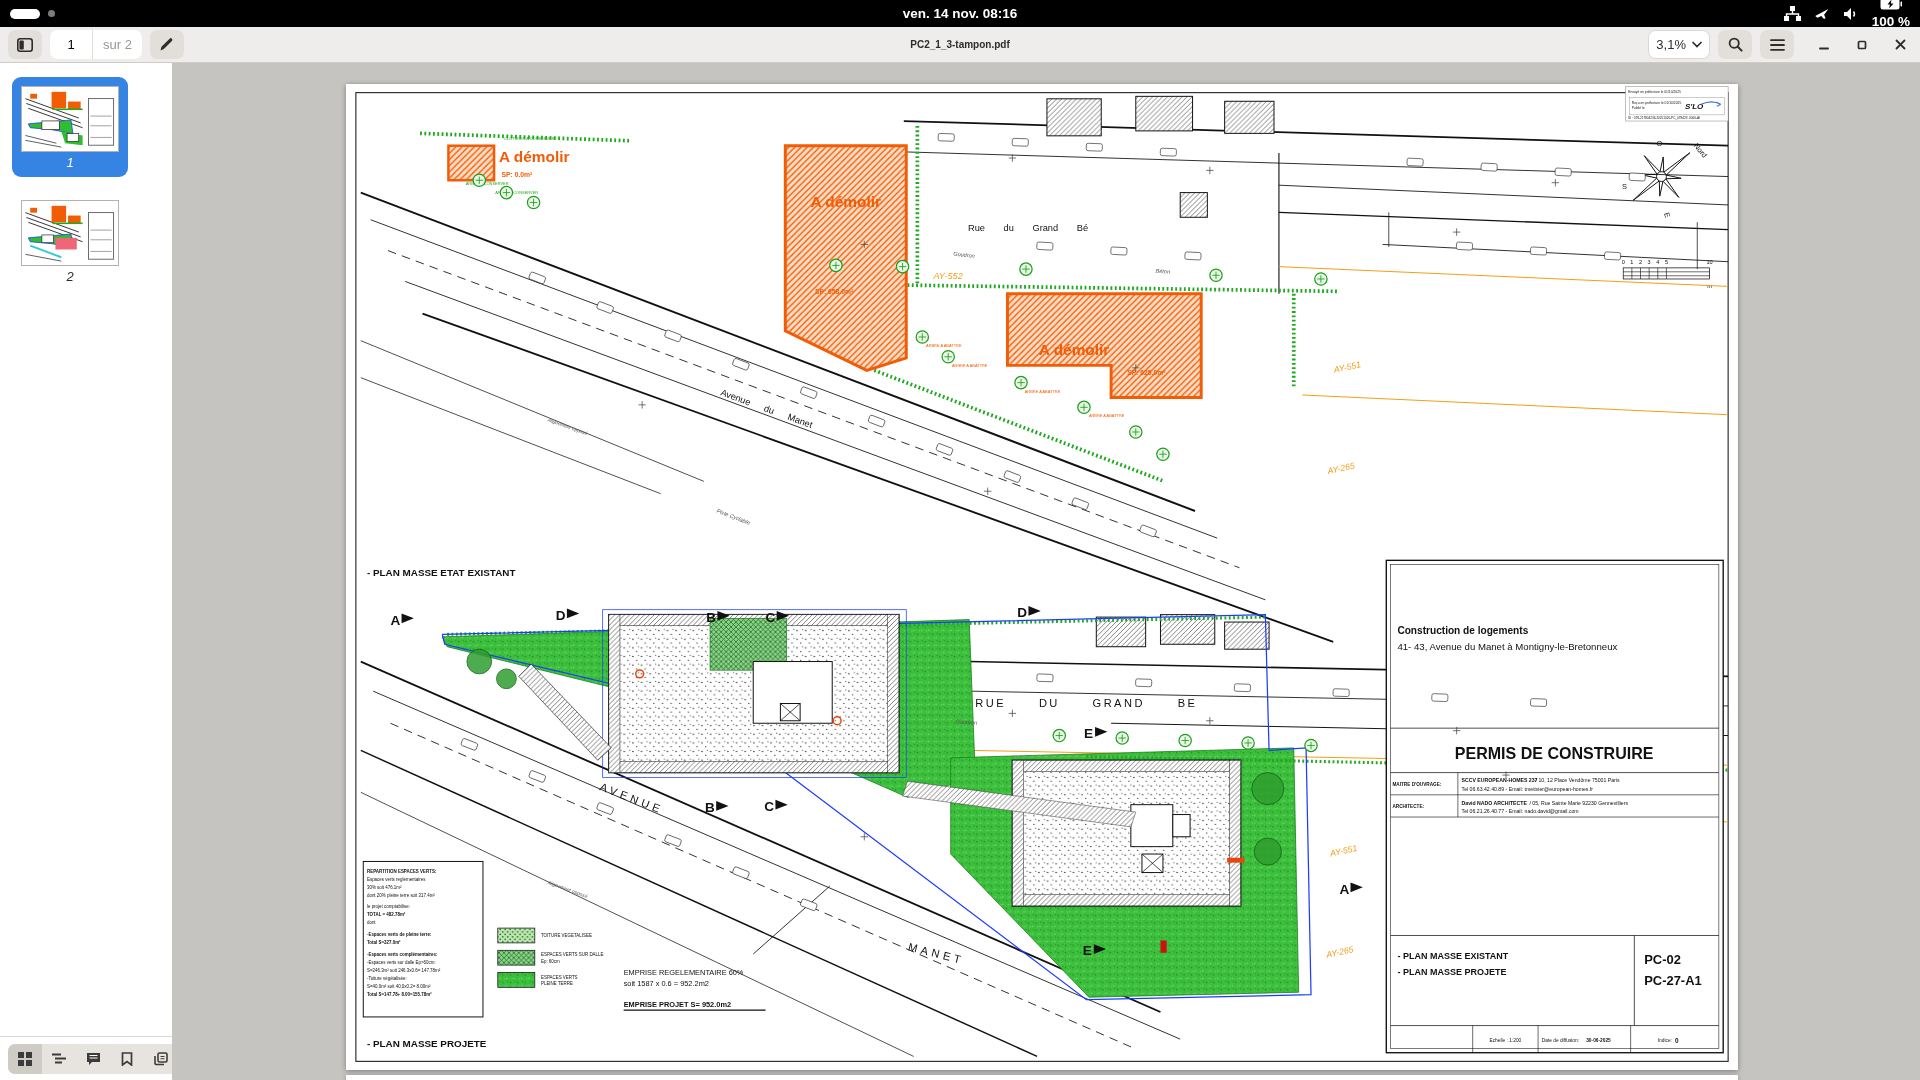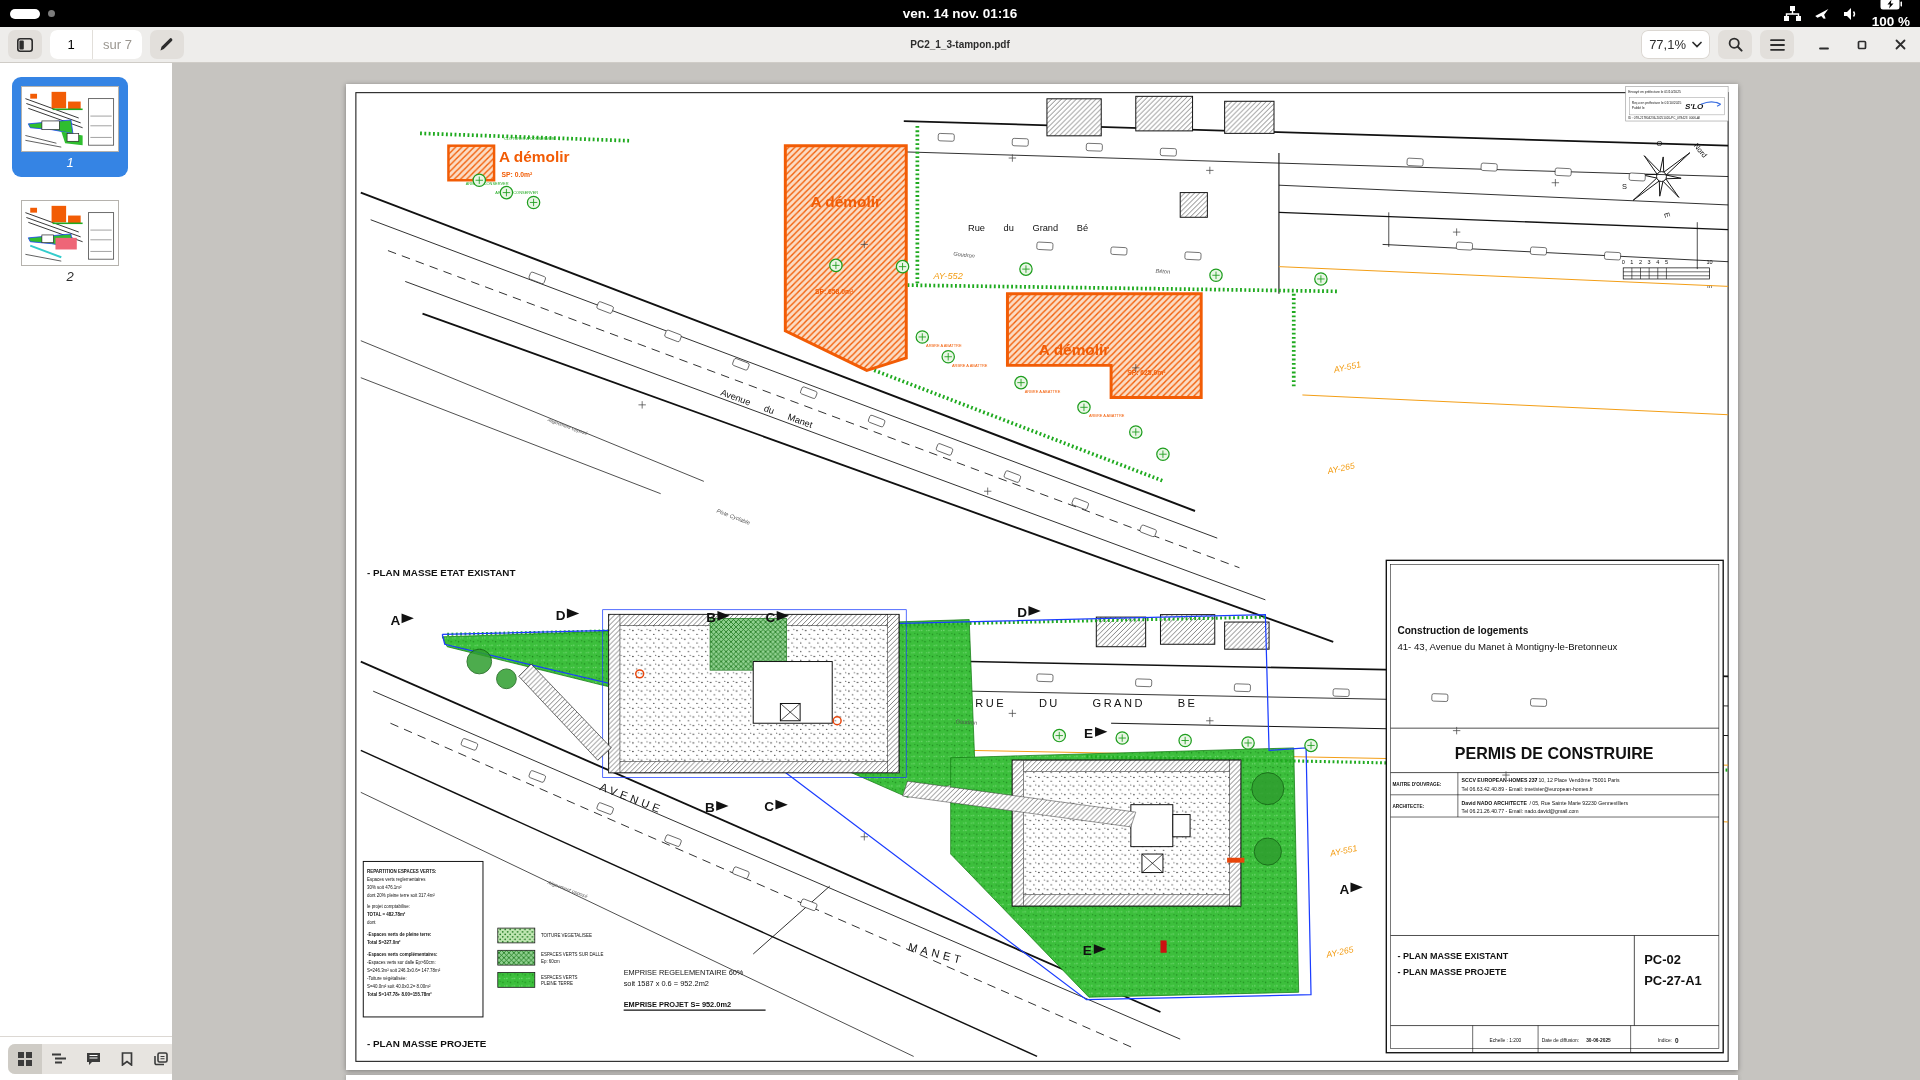--- a/index.html
+++ b/index.html
@@ -59,21 +59,21 @@
   .gry { fill:#555; }
 </style>
 </head>
 <body>
 
 <div class="topbar">
   <div class="ws">
     <span class="ws-pill"></span>
     <span class="ws-dot"></span>
   </div>
-  <div class="clock">ven. 14 nov.  01:16</div>
+  <div class="clock">ven. 14 nov.  08:16</div>
   <div class="tray">
     <svg width="17" height="15" viewBox="0 0 17 15">
       <rect x="6" y="0" width="5" height="5" fill="#fff"></rect>
         <rect x="0" y="10" width="5" height="5" fill="#fff"></rect>
         <rect x="12" y="10" width="5" height="5" fill="#fff"></rect>
       <path d="M8.5 5v3M2.5 10V8h12v2M8.5 8v0" stroke="#fff" stroke-width="1.4" fill="none"></path>
     </svg>
     <svg width="16" height="15" viewBox="0 0 16 15">
       <path d="M1 9 L15 4 L10 9 L11 13 L9 13 L7 10 L3 11 Z" fill="#fff" transform="rotate(-8 8 8)"></path>
     </svg>
@@ -96,31 +96,31 @@
   <div class="hb-title">PC2_1_3-tampon.pdf</div>
   <div class="hb-left">
     <button class="btn">
       <svg width="16" height="14" viewBox="0 0 16 14">
         <rect x="0.8" y="0.8" width="14.4" height="12.4" rx="2.4" fill="none" stroke="#2d2d2d" stroke-width="1.6"></rect>
         <rect x="2.4" y="2.4" width="4.4" height="9.2" rx="1" fill="#2d2d2d"></rect>
       </svg>
     </button>
     <div class="pill">
       <input value="1" style="">
-      <span class="suffix">sur 7</span>
+      <span class="suffix">sur 2</span>
     </div>
     <button class="btn">
       <svg width="15" height="15" viewBox="0 0 15 15">
         <path d="M1.5 13.5 L2.5 9.8 L10.6 1.7 a1.6 1.6 0 0 1 2.3 0 l0 0 a1.6 1.6 0 0 1 0 2.3 L4.8 12.1 Z" fill="#2d2d2d"></path>
       </svg>
     </button>
   </div>
   <div class="hb-right">
     <button class="btn zoombtn">
-      <span>77,1%</span>
+      <span>3,1%</span>
       <svg width="10" height="7" viewBox="0 0 10 7">
           <path d="M1 1.5 L5 5.5 L9 1.5" stroke="#2d2d2d" stroke-width="1.7" fill="none" stroke-linecap="round"></path>
         </svg>
     </button>
     <button class="btn">
       <svg width="15" height="15" viewBox="0 0 15 15">
         <circle cx="6.2" cy="6.2" r="4.6" fill="none" stroke="#2d2d2d" stroke-width="1.8"></circle>
         <path d="M9.8 9.8 L13.6 13.6" stroke="#2d2d2d" stroke-width="2" stroke-linecap="round"></path>
       </svg>
     </button>

